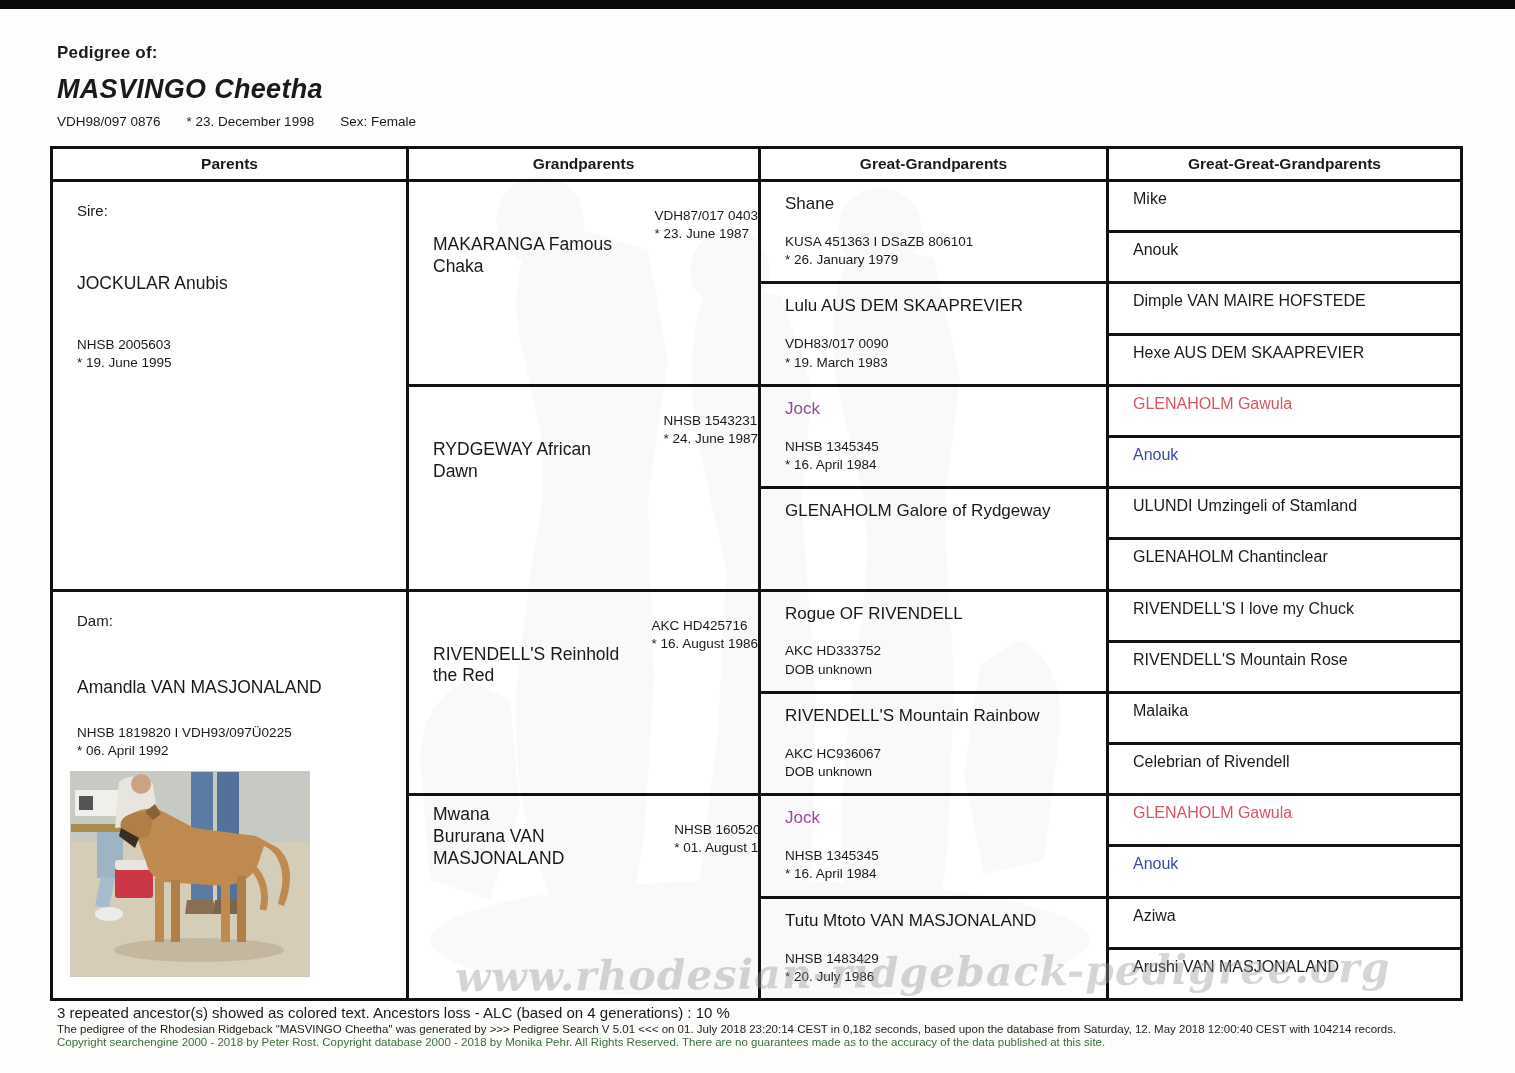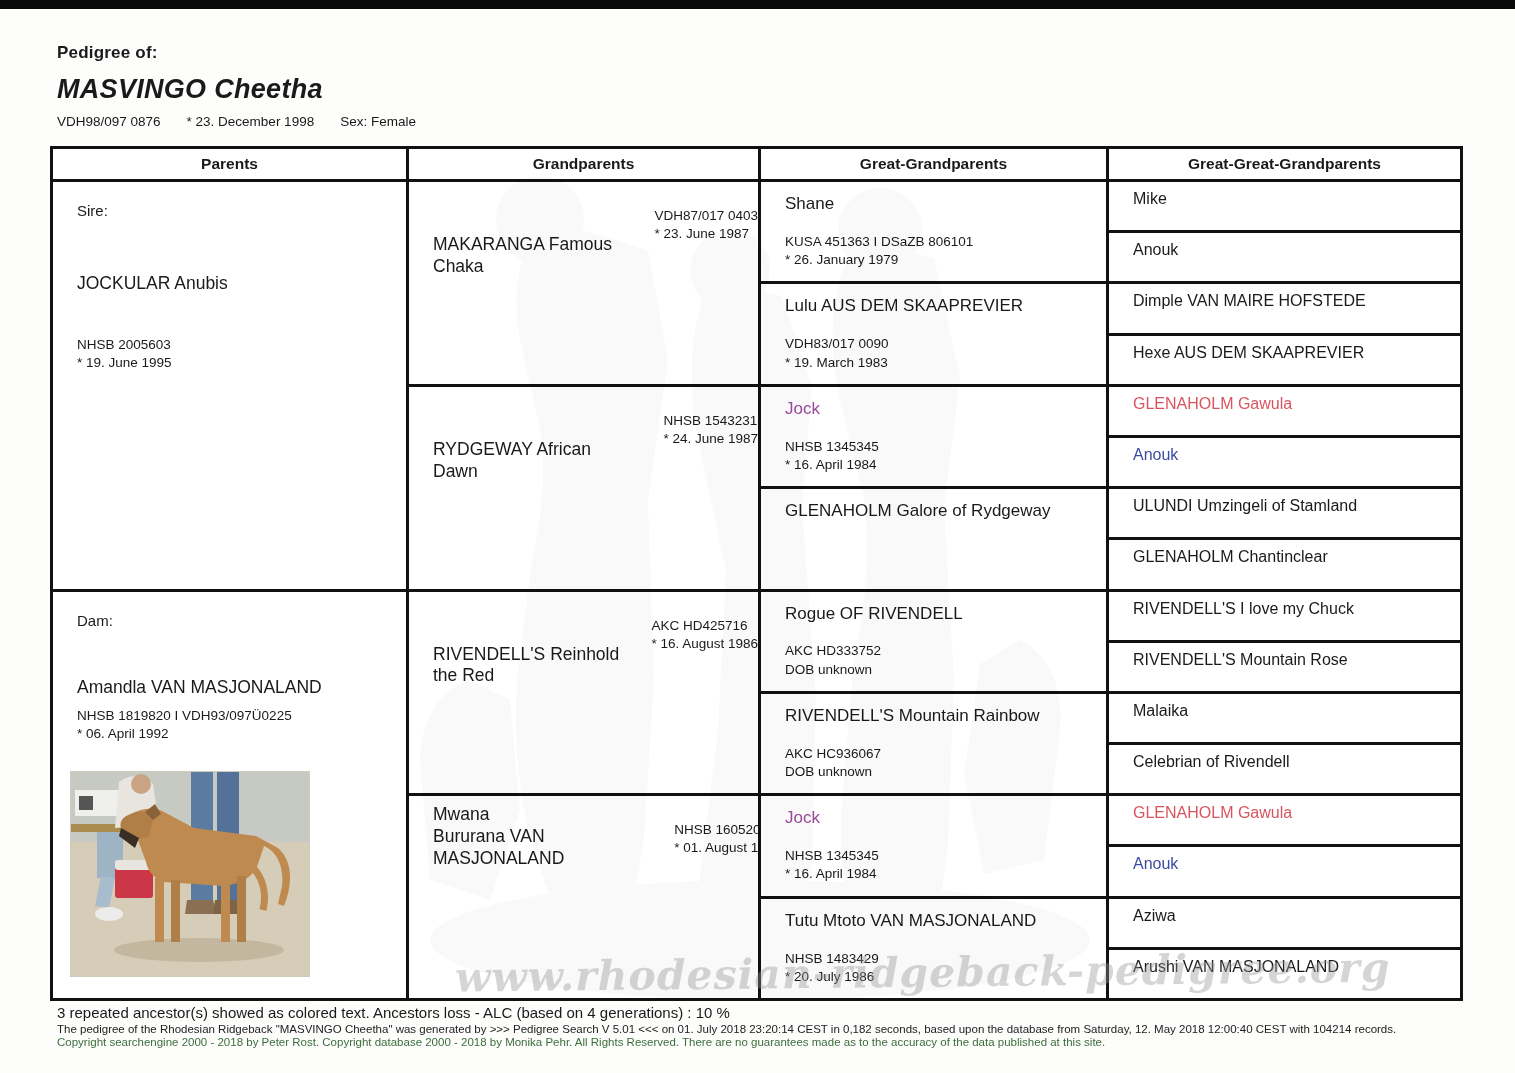--- a/index.html
+++ b/index.html
@@ -29,21 +29,21 @@
     gap:3px; padding:3px;
   }
   .cell { background:#fff; position:relative; overflow:hidden; }
   .hdr { display:flex; align-items:center; justify-content:center; font-weight:bold; font-size:15.5px; }
 
   .parent-cell { padding:20px 0 0 24px; }
   .role-label { font-size:15px; }
   .parent-cell .name { font-size:17.5px; margin-top:54px; }
   .parent-cell .meta { margin-top:42px; font-size:13.5px; line-height:1.35; }
   .dam-cell .name { margin-top:48px; }
-  .dam-cell .meta { margin-top:9px; }
+  .dam-cell .meta { margin-top:26px; }
 
   .gp-cell { padding:0 0 0 24px; display:flex; flex-direction:row; justify-content:flex-start; }
   .gp-cell .name { font-size:17.5px; margin-top:52px; line-height:1.25; padding-right:30px; }
   .gp-cell .meta { margin-top:25px; font-size:13.5px; line-height:1.35; }
   .gp-cell.tight .meta { }
 
   .ggp-cell { padding:12px 0 8px 24px; display:flex; flex-direction:column; }
   .ggp-cell .name { font-size:17px; }
   .ggp-cell .meta { margin-top:auto; font-size:13.5px; line-height:1.35; padding-bottom:4px; }
 

